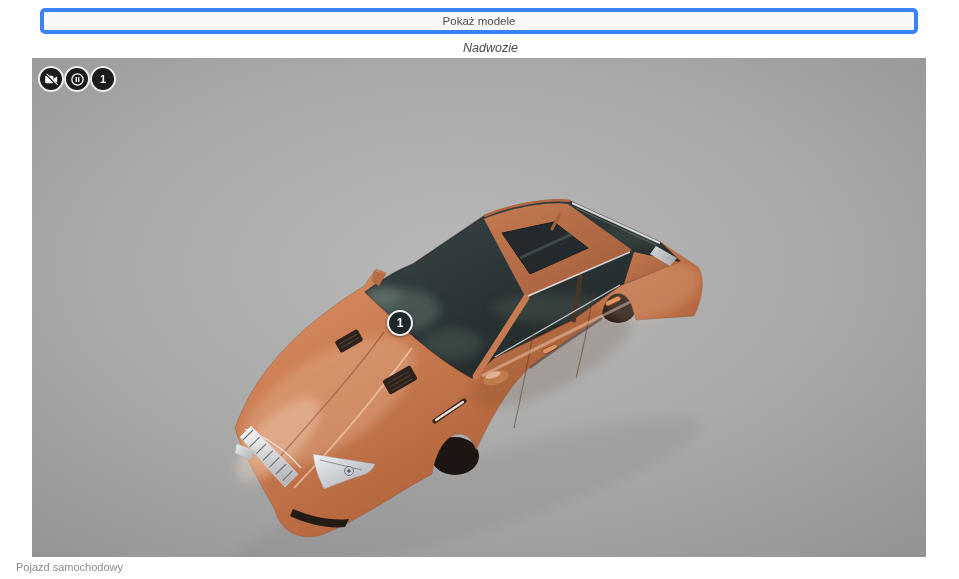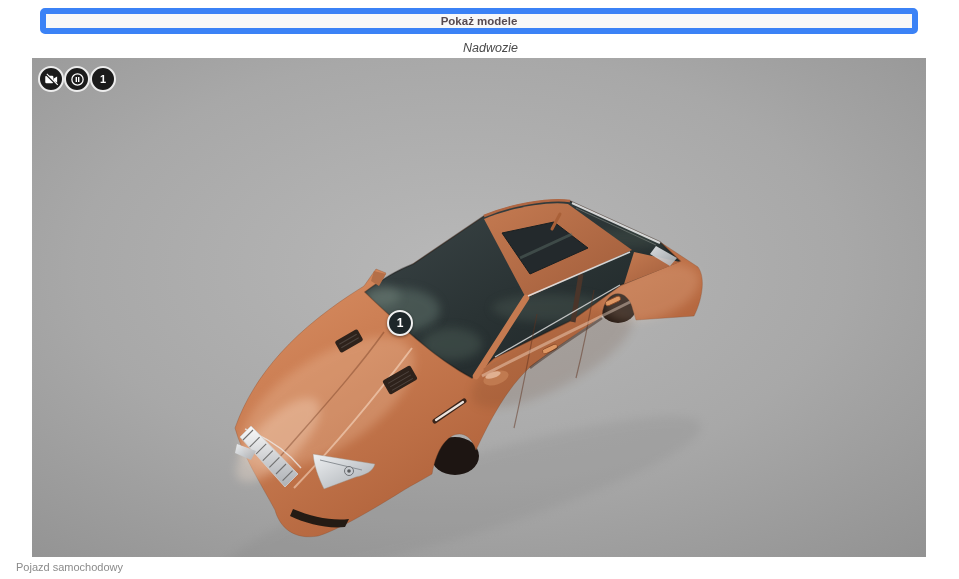--- a/index.html
+++ b/index.html
@@ -1,22 +1,22 @@
 <!DOCTYPE html>
 <html><head>
 <meta charset="utf-8">
 <style>
   html,body{margin:0;padding:0;background:#ffffff;}
   body{width:959px;height:579px;position:relative;overflow:hidden;
        font-family:"Liberation Sans",sans-serif;}
 
   .show-models{position:absolute;left:40px;top:8px;width:878px;height:26px;
-    background:#f8f8f8;border:6px solid #3b82f6;border-radius:5px;
+    background:#f8f8f8;border:4px solid #3b82f6;border-radius:5px;
     font-family:inherit;font-size:11.5px;color:#574a50;cursor:pointer;
-    display:flex;align-items:center;justify-content:center;font-weight:bold;}
+    display:flex;align-items:center;justify-content:center;}
 
   .model-title{position:absolute;top:41px;left:0;width:100%;text-align:center;
     font-style:italic;font-size:12.5px;color:#4a4a4a;padding-left:11px;}
 
   .viewer{position:absolute;left:32px;top:58px;width:894px;height:499px;
     cursor:grab;box-shadow:inset 2px 0 0 rgba(255,255,255,.3);}
   .scene{position:absolute;left:0;top:0;width:894px;height:499px;display:block;}
 
   .controls{position:absolute;left:6px;top:8px;display:flex;gap:0;}
   .ctrl{width:26px;height:26px;border-radius:50%;background:#1b1b1b;

